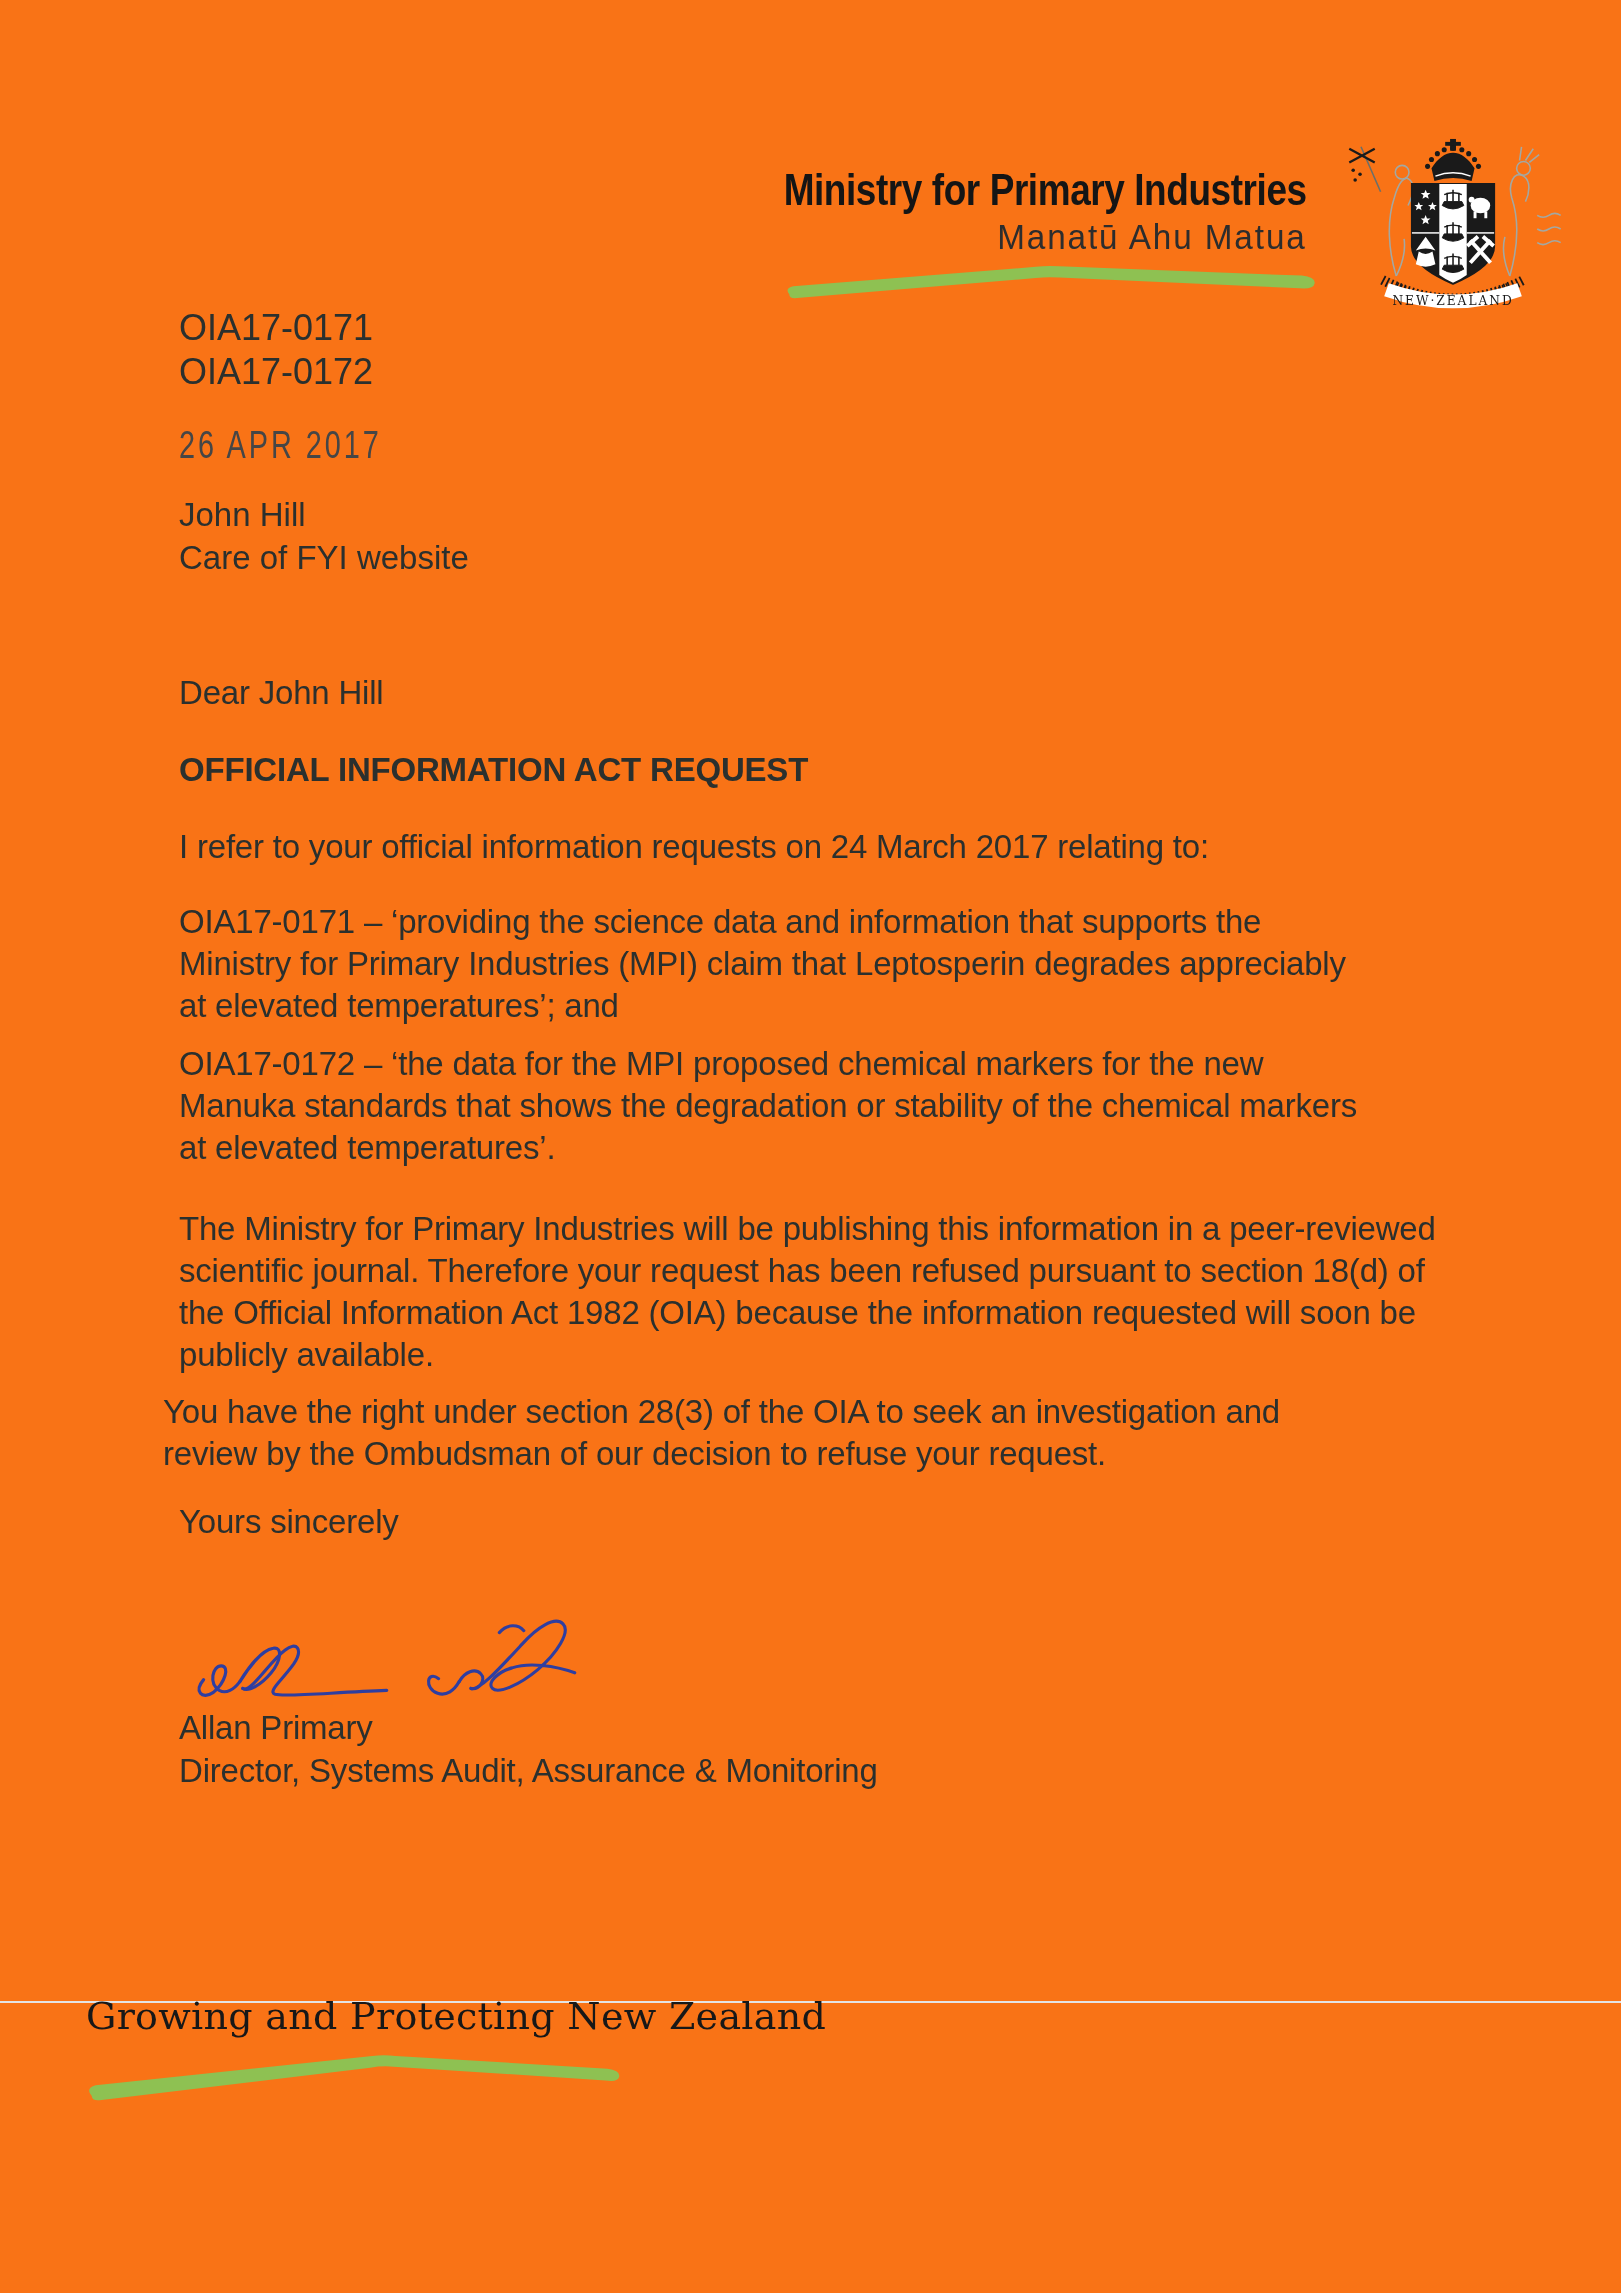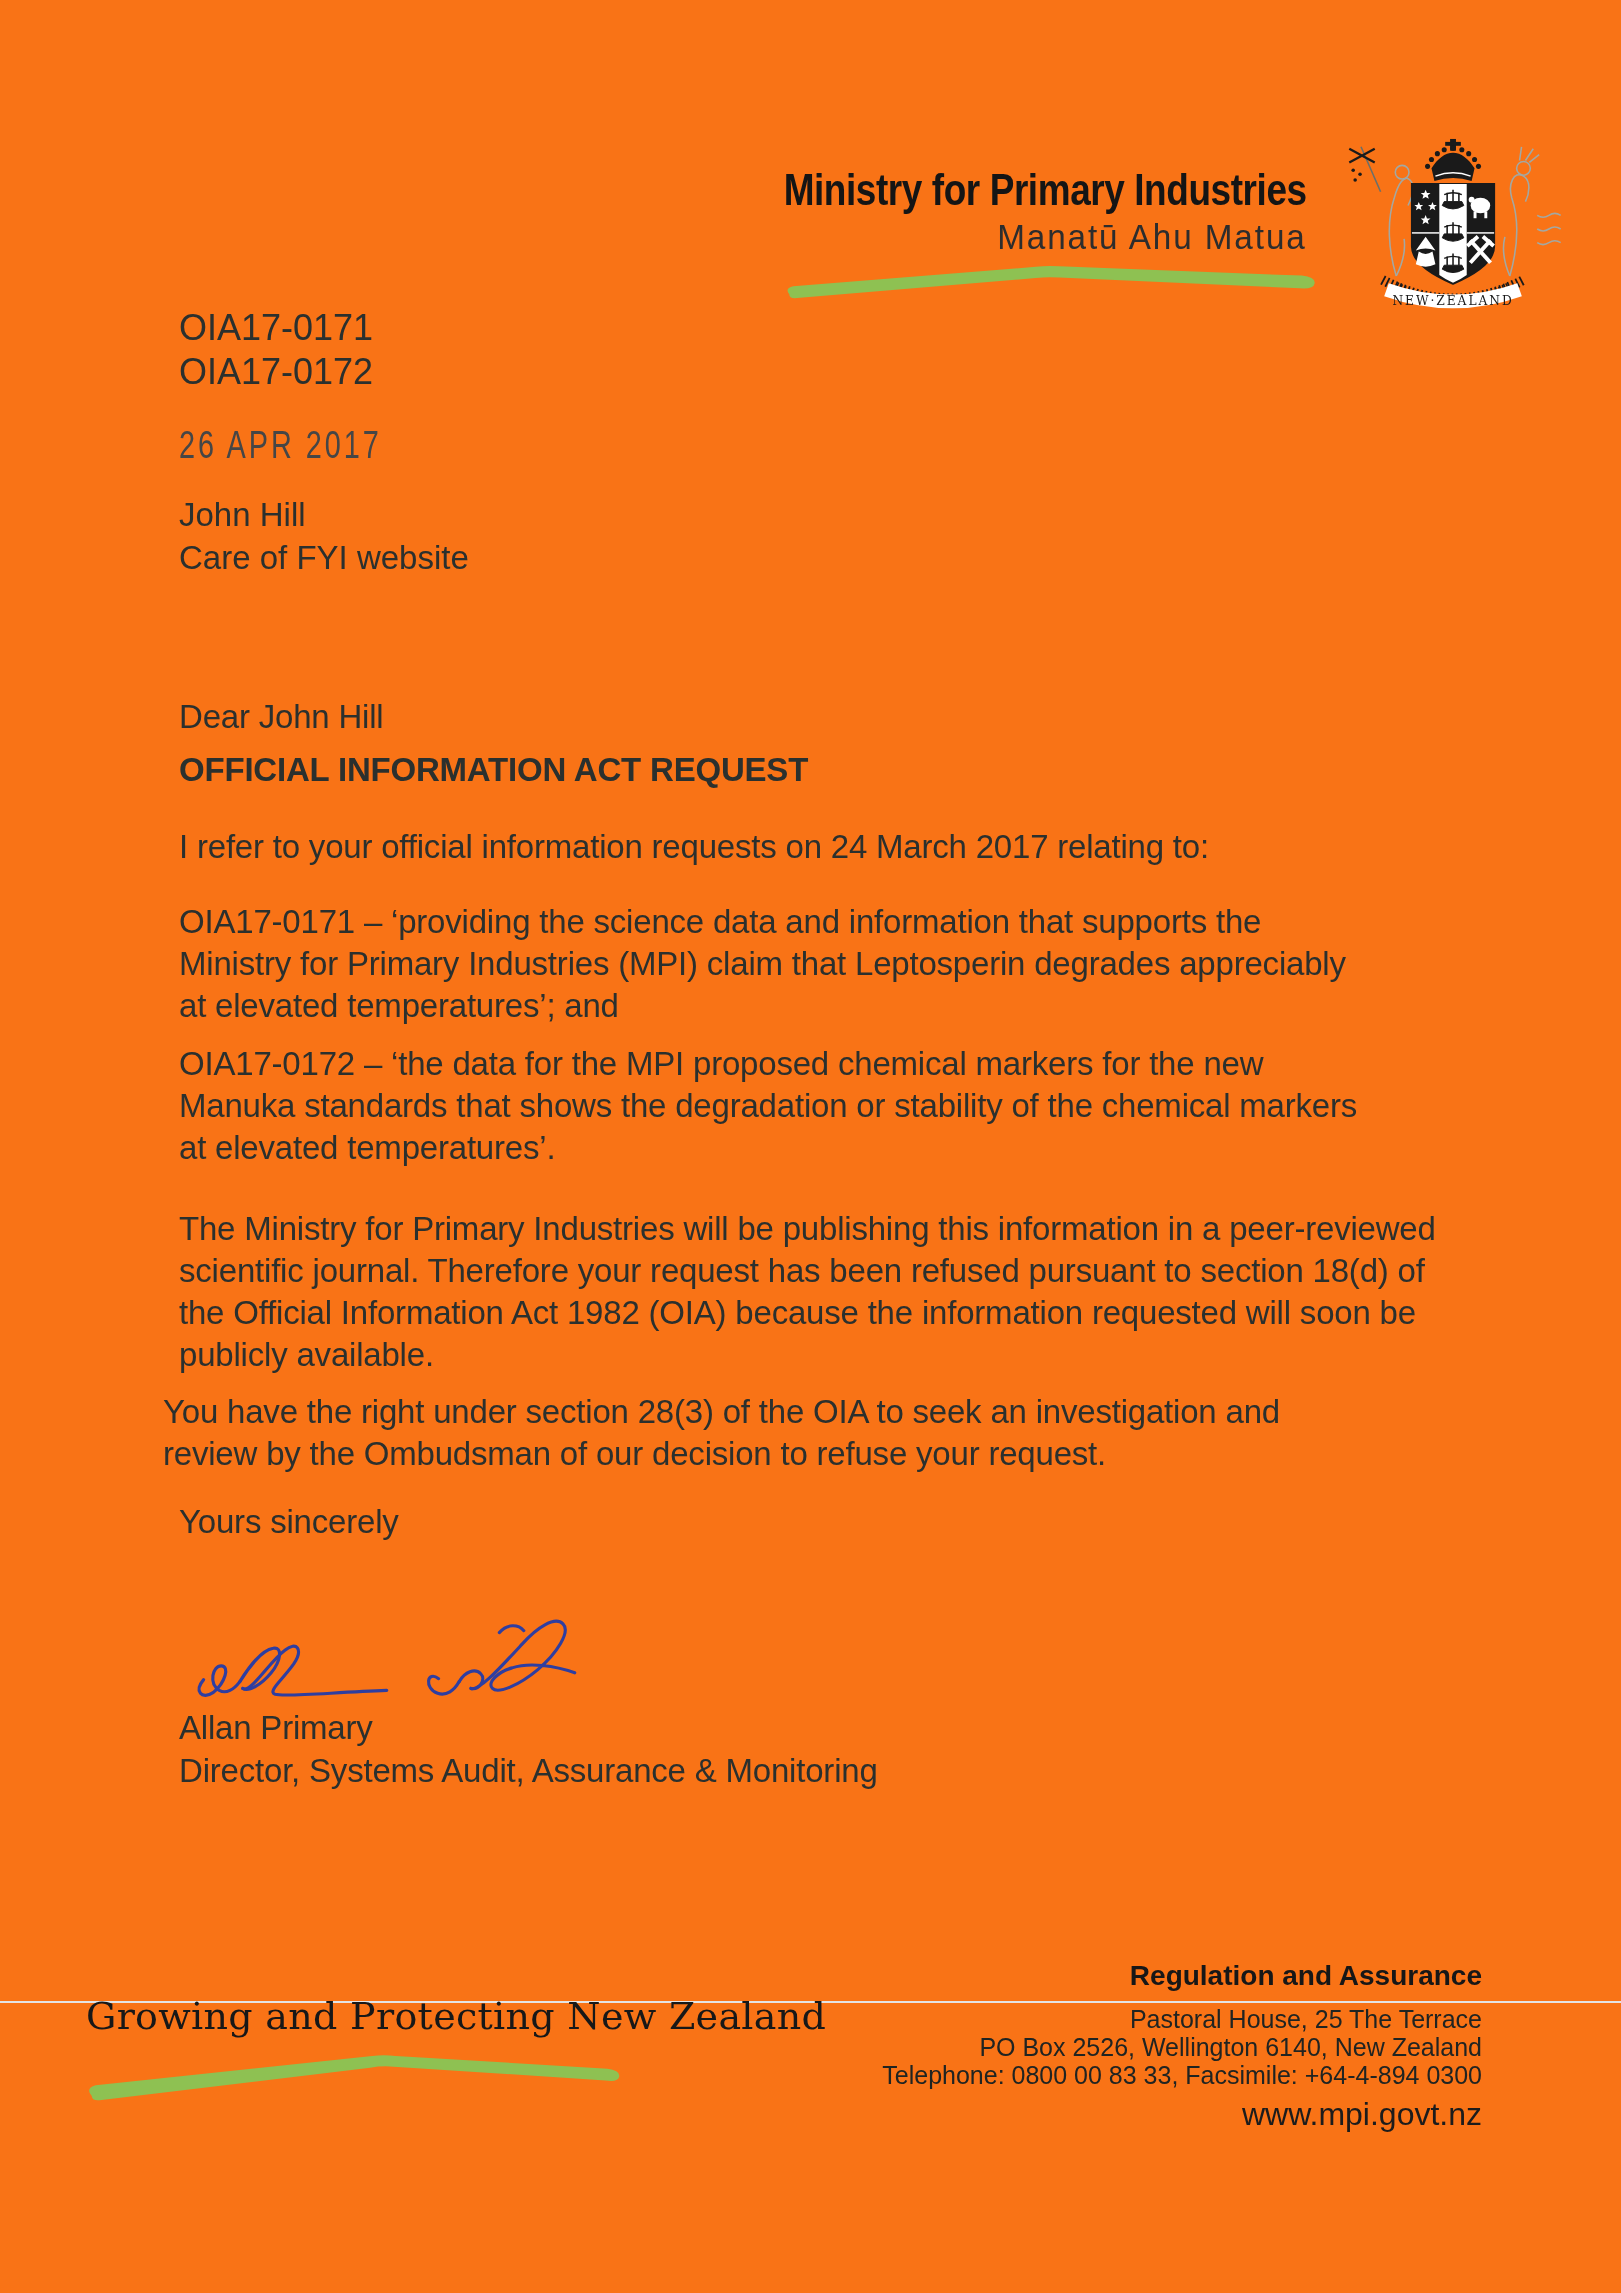--- a/index.html
+++ b/index.html
@@ -34,21 +34,21 @@
 
   
   .refs{left:179px;top:306px;font-size:36px;line-height:44px;}
   .date-stamp{
     left:179px;top:424px;
     font-size:38px;color:#464646;letter-spacing:3.9px;
     transform:scaleX(0.76);transform-origin:left top;
     white-space:nowrap;
   }
   .recipient{left:179px;top:493px;font-size:33px;line-height:43px;}
-  .salutation{left:179px;top:696px;text-align:center;}
+  .salutation{left:179px;top:672px;text-align:center;}
   .subject{left:179px;top:751px;font-weight:bold;letter-spacing:-0.2px;font-size:33px;}
   .intro{left:179px;top:826px;}
   .request-1{left:179px;top:901px;}
   .request-2{left:179px;top:1043px;}
   .refusal{left:179px;top:1208px;}
   .rights{left:163px;top:1391px;}
   .closing{left:179px;top:1501px;}
   .signature{left:186px;top:1607px;width:423px;height:110px;}
   .signatory-name{left:179px;top:1707px;}
   .signatory-title{left:179px;top:1750px;}
@@ -231,22 +231,15 @@
   <div class="abs signatory-title body-text">Director, Systems Audit, Assurance &amp; Monitoring</div>
 
   <div class="abs footer-rule"></div>
 
   <div class="abs tagline">Growing and Protecting New Zealand</div>
 
   <svg class="abs footer-swoosh" viewBox="0 0 560 62" aria-hidden="true">
     <path fill="#8ec152" d="M12,52 Q5,44 16,41 L298,11 Q310,9.5 322,11 L538,24 Q551,25.5 550,32 Q549,38 536,36 L320,22 Q308,21 296,23 L22,56 Q12,57.5 12,52 Z"></path>
   </svg>
 
-  <div class="abs footer-contact">
-    <div class="footer-division">Regulation and Assurance</div>
-    <div class="footer-address preline">Pastoral House, 25 The Terrace
-PO Box 2526, Wellington 6140, New Zealand
-Telephone: 0800 00 83 33, Facsimile: +64-4-894 0300</div>
-    <div class="footer-website">www.mpi.govt.nz</div>
-  </div>
 
 </div>
 
 
 </body></html>

